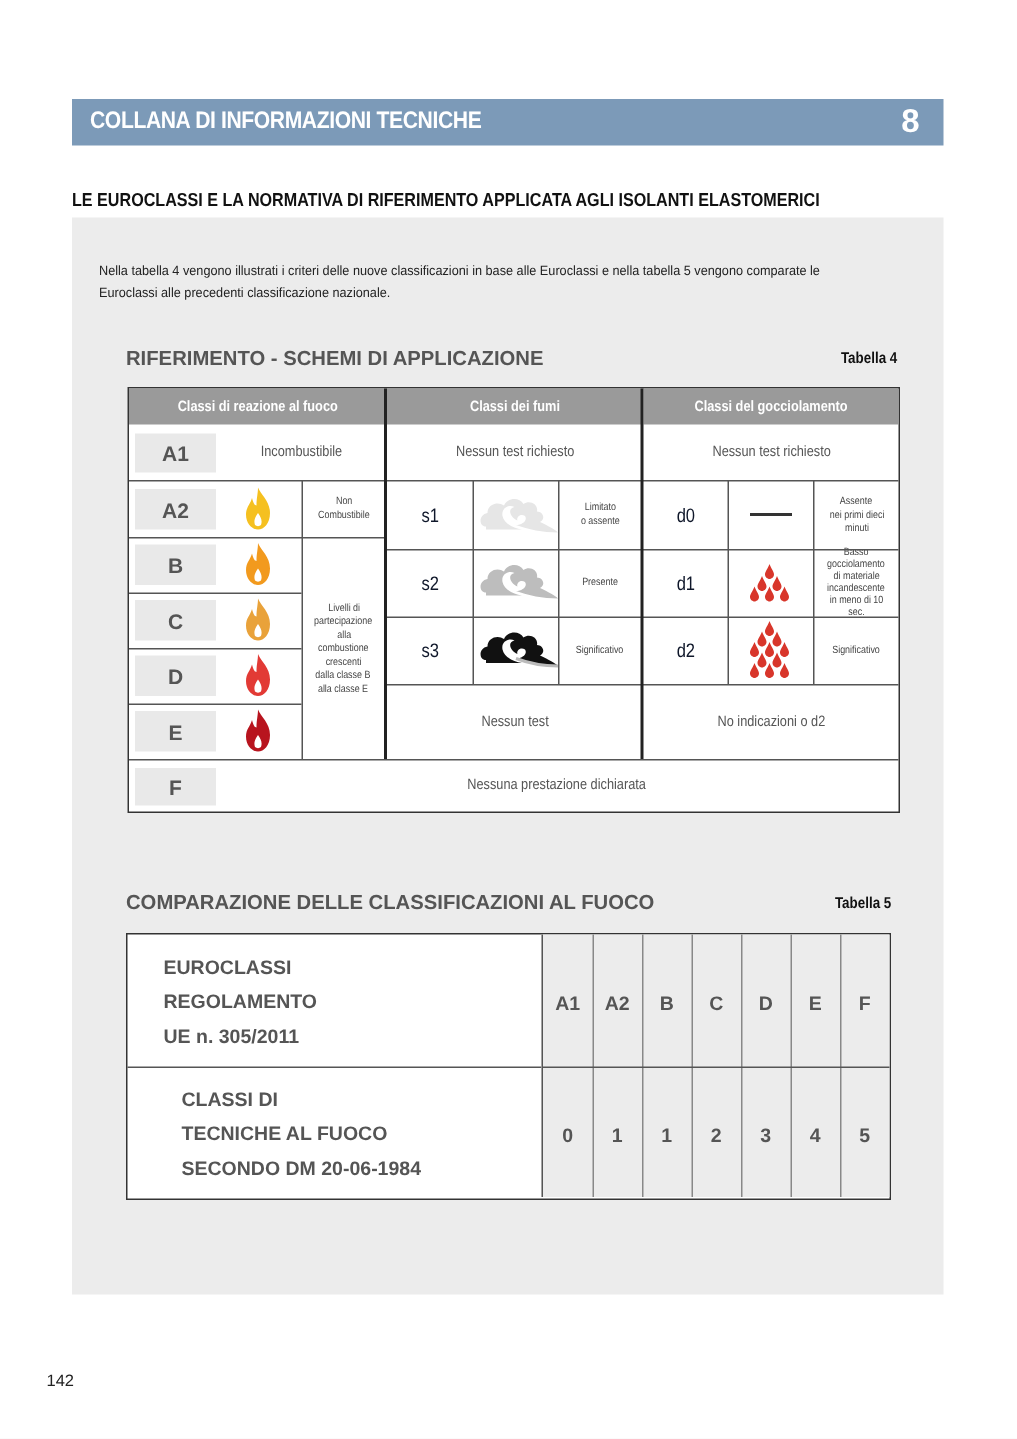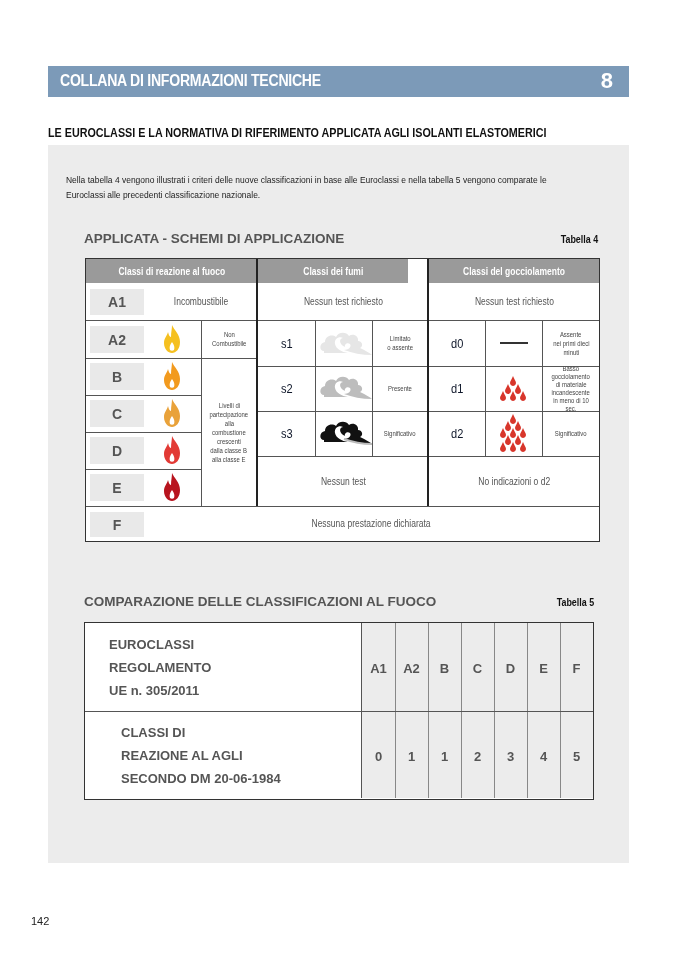--- a/index.html
+++ b/index.html
@@ -50,29 +50,29 @@
   <span class="banner-title">COLLANA DI INFORMAZIONI TECNICHE</span>
   <span class="banner-num">8</span>
 </div>
 
 <div class="section-title">LE EUROCLASSI E LA NORMATIVA DI RIFERIMENTO APPLICATA AGLI ISOLANTI ELASTOMERICI</div>
 
 <div class="panel"></div>
 
 <div class="intro">Nella tabella 4 vengono illustrati i criteri delle nuove classificazioni in base alle Euroclassi e nella tabella 5 vengono comparate le Euroclassi alle precedenti classificazione nazionale.</div>
 
-<div class="t-heading" style="left:84px; top:231px;">APPLICATA - SCHEMI DI APPLICAZIONE</div>
+<div class="t-heading" style="left:84px; top:231px;">RIFERIMENTO - SCHEMI DI APPLICAZIONE</div>
 <div class="t-label" style="right:80px; top:233px;">Tabella 4</div>
 
 <div class="t4">
 
   <div class="hdr" style="left:0; width:171px;">
       <span>Classi di reazione al fuoco</span>
     </div>
-  <div class="hdr" style="left:172px; width:150px;">
+  <div class="hdr" style="left:172px; width:170px;">
       <span>Classi dei fumi</span>
     </div>
   <div class="hdr" style="left:343px; width:170px;text-align:right;">
       <span>Classi del gocciolamento</span>
     </div>
 
   <div class="cls-box" style="top:30px; height:26px;">A1</div>
   <div class="cls-box" style="top:67px; height:27px;">A2</div>
   <div class="cls-box" style="top:104px; height:27px;">B</div>
   <div class="cls-box" style="top:141px; height:27px;">C</div>
@@ -244,21 +244,21 @@
 <div class="t-label" style="right:84px; top:596px;">Tabella 5</div>
 
 <div class="t5">
   <div class="left-cell" style="top:10px;">
     <div>EUROCLASSI</div>
     <div>REGOLAMENTO</div>
     <div>UE n. 305/2011</div>
   </div>
   <div class="left-cell" style="top:98px;padding-left:36px;">
     <div>CLASSI DI</div>
-    <div>REAZIONE AL AGLI</div>
+    <div>TECNICHE AL FUOCO</div>
     <div>SECONDO DM 20-06-1984</div>
   </div>
   <div style="position:absolute; left:0; top:88px; width:276px; height:1px; background:#555;"></div>
 
   <div class="grid">
     <div class="col" style="left:33px;"></div>
     <div class="col" style="left:66px;"></div>
     <div class="col" style="left:99px;"></div>
     <div class="col" style="left:132px;"></div>
     <div class="col" style="left:165px;"></div>

